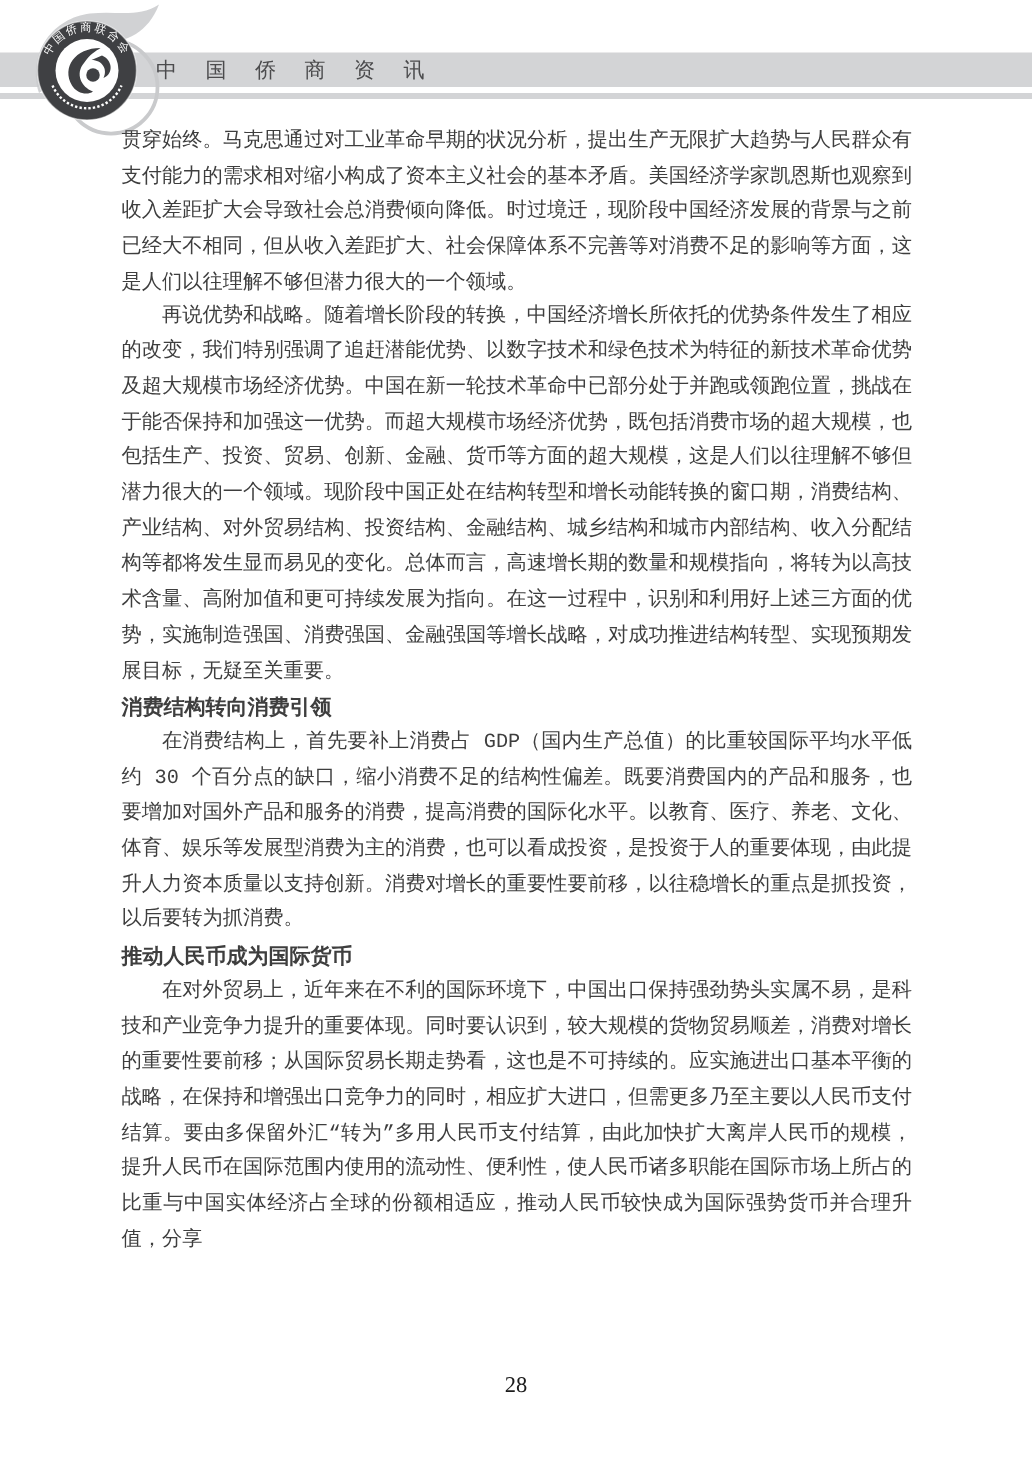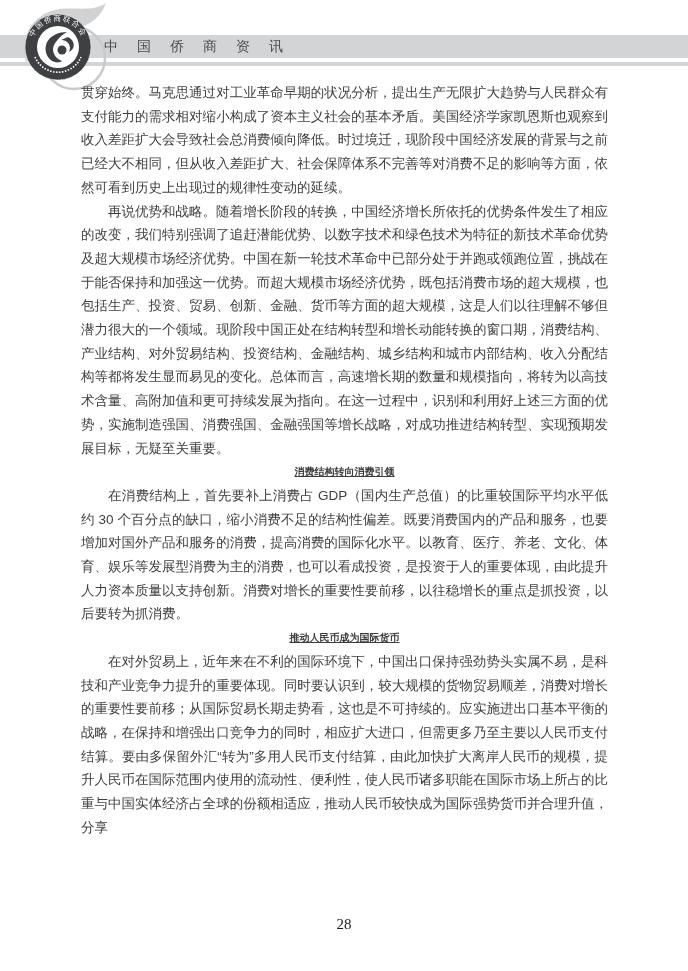--- a/index.html
+++ b/index.html
@@ -42,29 +42,28 @@
   .content {
     position: absolute;
     left: 81px; top: 81px;
     width: 527px;
     font-size: 13.5px;
     line-height: 23.7px;
     color: var(--text-col, #3e3e3e);
     text-align: justify;
   }
   .content p { margin: 0; }
-  .content p.indent { text-indent: 2em; }
+  .content p.indent { text-indent: 2em; font-family: Liberation Mono, monospace; }
   .content h3 {
     margin: 0;
-    font-size: 10px;
+    font-size: 14px;
     font-weight: bold;
-    text-align: center;
+    text-align: left;
     line-height: 23.7px;
     color: var(--text-col, #3e3e3e);
-    text-decoration: underline;
   }
   
   .page-number {
     position: absolute;
     left: 0; top: 916px;
     width: 100%;
     text-align: center;
     font-family: "Liberation Serif", "DejaVu Serif", serif;
     font-size: 15px;
     color: #1b1b1b;
@@ -104,21 +103,21 @@
 
       <g fill="#3f4043">
         <path d="M53 32 C 36 32 27 45 34 57 C 37 62 44 64 48 61 C 40 58 36 49 42 42 C 46 36 50 34 53 32 Z"></path>
         <path d="M47 40 C 54 40 58 46 55 52 C 62 49 61 40 54 37 Z"></path>
         <circle cx="48" cy="50" r="4.5"></circle>
       </g>
     </svg>
   </div>
 
   <div class="content">
-      <p>贯穿始终。马克思通过对工业革命早期的状况分析，提出生产无限扩大趋势与人民群众有支付能力的需求相对缩小构成了资本主义社会的基本矛盾。美国经济学家凯恩斯也观察到收入差距扩大会导致社会总消费倾向降低。时过境迁，现阶段中国经济发展的背景与之前已经大不相同，但从收入差距扩大、社会保障体系不完善等对消费不足的影响等方面，依然可看到历史上出现过的规律性变动的延续。</p>
+      <p>贯穿始终。马克思通过对工业革命早期的状况分析，提出生产无限扩大趋势与人民群众有支付能力的需求相对缩小构成了资本主义社会的基本矛盾。美国经济学家凯恩斯也观察到收入差距扩大会导致社会总消费倾向降低。时过境迁，现阶段中国经济发展的背景与之前已经大不相同，但从收入差距扩大、社会保障体系不完善等对消费不足的影响等方面，这是人们以往理解不够但潜力很大的一个领域。</p>
       <p class="indent">再说优势和战略。随着增长阶段的转换，中国经济增长所依托的优势条件发生了相应的改变，我们特别强调了追赶潜能优势、以数字技术和绿色技术为特征的新技术革命优势及超大规模市场经济优势。中国在新一轮技术革命中已部分处于并跑或领跑位置，挑战在于能否保持和加强这一优势。而超大规模市场经济优势，既包括消费市场的超大规模，也包括生产、投资、贸易、创新、金融、货币等方面的超大规模，这是人们以往理解不够但潜力很大的一个领域。现阶段中国正处在结构转型和增长动能转换的窗口期，消费结构、产业结构、对外贸易结构、投资结构、金融结构、城乡结构和城市内部结构、收入分配结构等都将发生显而易见的变化。总体而言，高速增长期的数量和规模指向，将转为以高技术含量、高附加值和更可持续发展为指向。在这一过程中，识别和利用好上述三方面的优势，实施制造强国、消费强国、金融强国等增长战略，对成功推进结构转型、实现预期发展目标，无疑至关重要。</p>
       <h3>消费结构转向消费引领</h3>
       <p class="indent">在消费结构上，首先要补上消费占 GDP（国内生产总值）的比重较国际平均水平低约 30 个百分点的缺口，缩小消费不足的结构性偏差。既要消费国内的产品和服务，也要增加对国外产品和服务的消费，提高消费的国际化水平。以教育、医疗、养老、文化、体育、娱乐等发展型消费为主的消费，也可以看成投资，是投资于人的重要体现，由此提升人力资本质量以支持创新。消费对增长的重要性要前移，以往稳增长的重点是抓投资，以后要转为抓消费。</p>
       <h3>推动人民币成为国际货币</h3>
       <p class="indent">在对外贸易上，近年来在不利的国际环境下，中国出口保持强劲势头实属不易，是科技和产业竞争力提升的重要体现。同时要认识到，较大规模的货物贸易顺差，消费对增长的重要性要前移；从国际贸易长期走势看，这也是不可持续的。应实施进出口基本平衡的战略，在保持和增强出口竞争力的同时，相应扩大进口，但需更多乃至主要以人民币支付结算。要由多保留外汇“转为”多用人民币支付结算，由此加快扩大离岸人民币的规模，提升人民币在国际范围内使用的流动性、便利性，使人民币诸多职能在国际市场上所占的比重与中国实体经济占全球的份额相适应，推动人民币较快成为国际强势货币并合理升值，分享</p>
     </div>
 
   <div class="page-number">28</div>
 
 </div>

